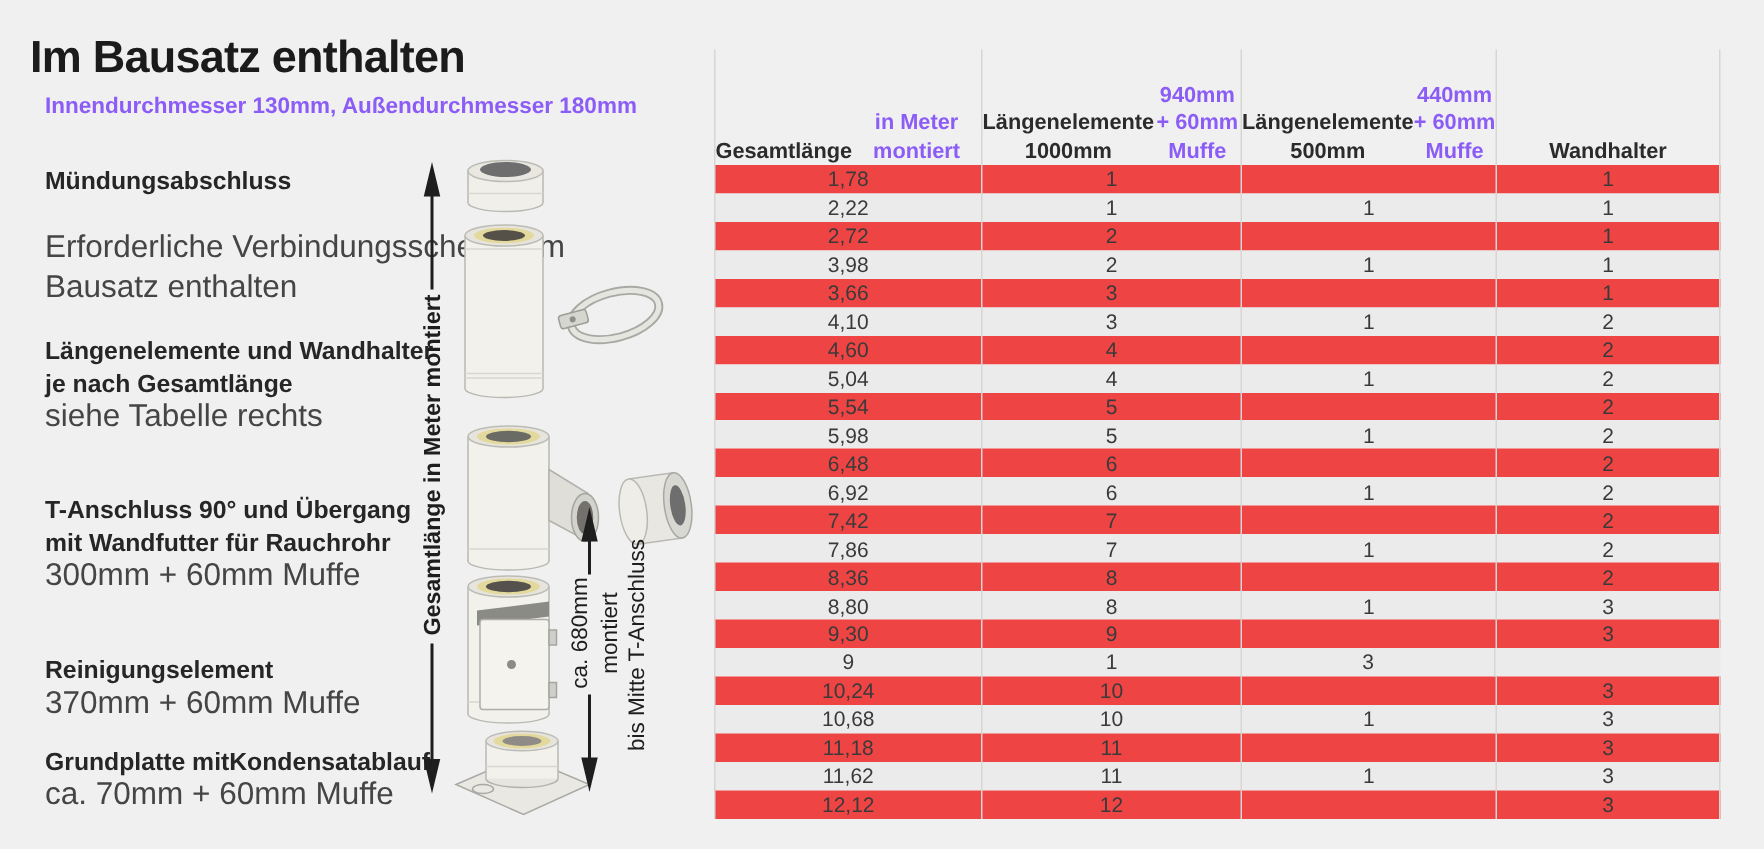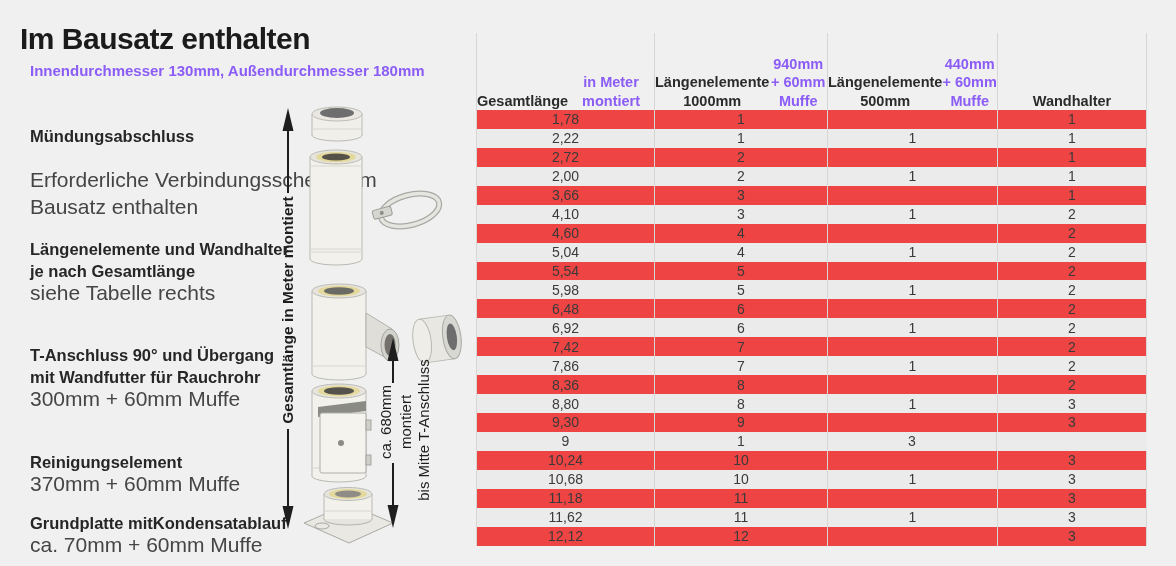--- a/index.html
+++ b/index.html
@@ -17,21 +17,21 @@
   .page-title {
     position: absolute; left: 20px; top: 22px;
     font-size: 30px; font-weight: 700; color: #1b1b1b;
     letter-spacing: -0.5px; white-space: nowrap; margin: 0;
   }
   .page-subtitle {
     position: absolute; left: 30px; top: 62px;
     font-size: 15px; font-weight: 700; color: #8b5cf6;
     white-space: nowrap;
   }
-  .item { position: absolute; left: 30px; margin-top: 15px; }
+  .item { position: absolute; left: 30px; }
   .item .heading {
     font-size: 16.5px; font-weight: 700; line-height: 22px;
     color: #262626; white-space: pre-line;
   }
   .item .detail {
     font-size: 21px; font-weight: 400; line-height: 21px;
     color: #454545; white-space: pre-line;
   }
   .item.loose .detail { line-height: 27px; }
   .item-0 { top: 110px; }
@@ -245,21 +245,21 @@
       <div class="td">1</div>
       <div class="td">1</div>
     </div>
         <div class="trow">
       <div class="td">2,72</div>
       <div class="td">2</div>
       <div class="td"></div>
       <div class="td">1</div>
     </div>
         <div class="trow">
-      <div class="td">2,00</div>
+      <div class="td">3,98</div>
       <div class="td">2</div>
       <div class="td">1</div>
       <div class="td">1</div>
     </div>
         <div class="trow">
       <div class="td">3,66</div>
       <div class="td">3</div>
       <div class="td"></div>
       <div class="td">1</div>
     </div>

